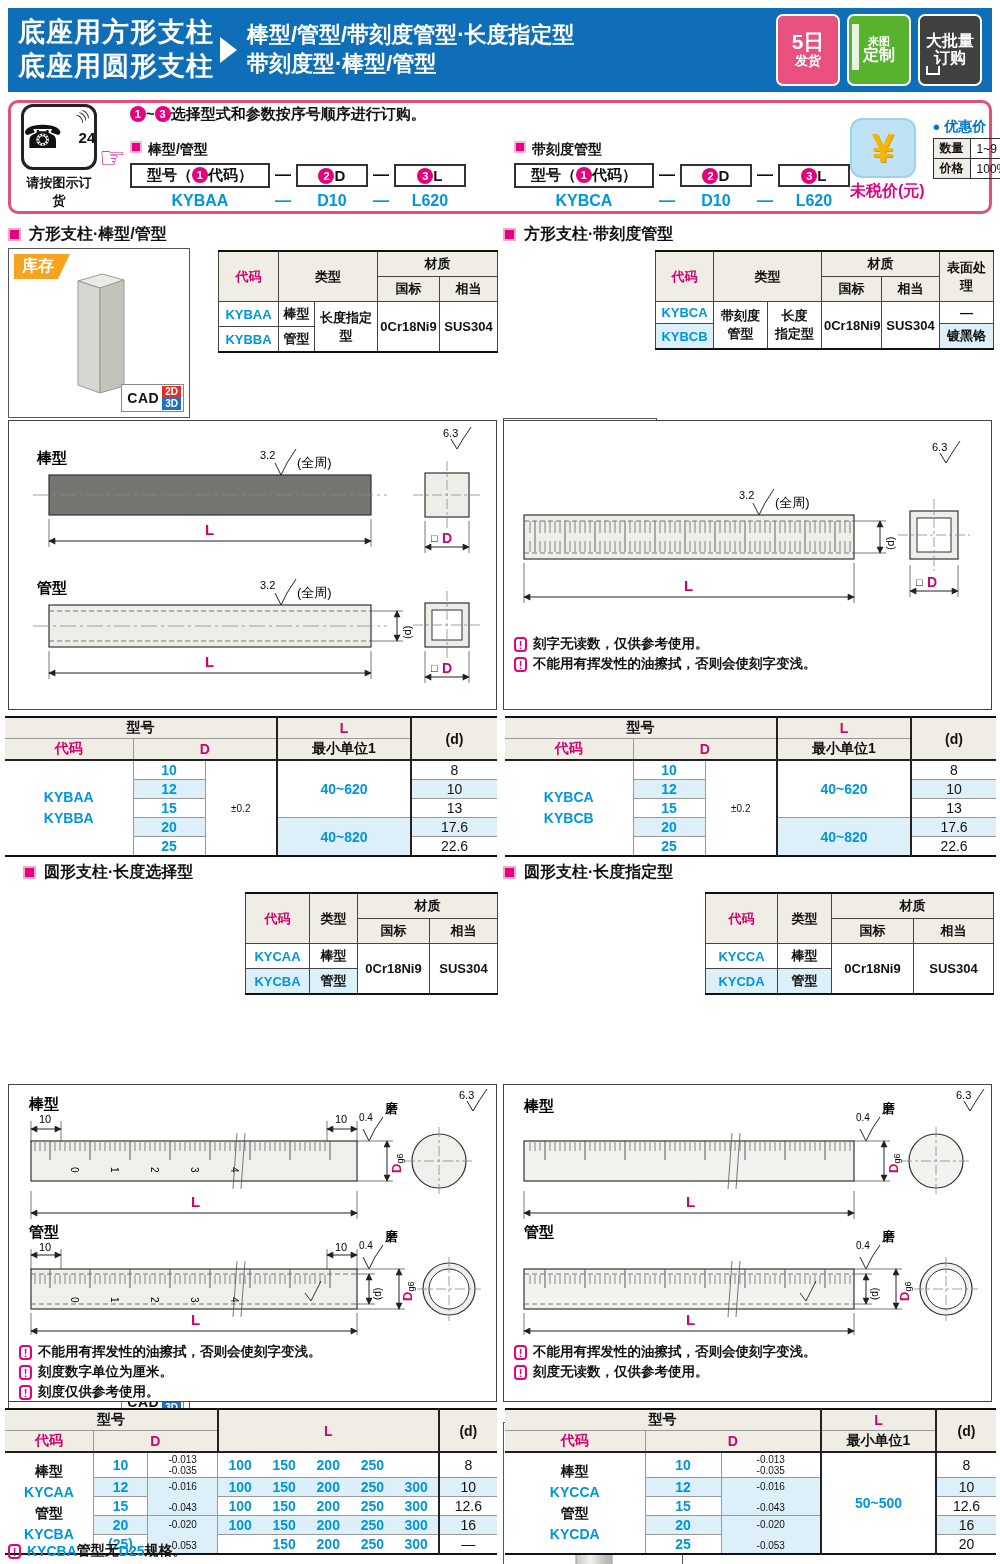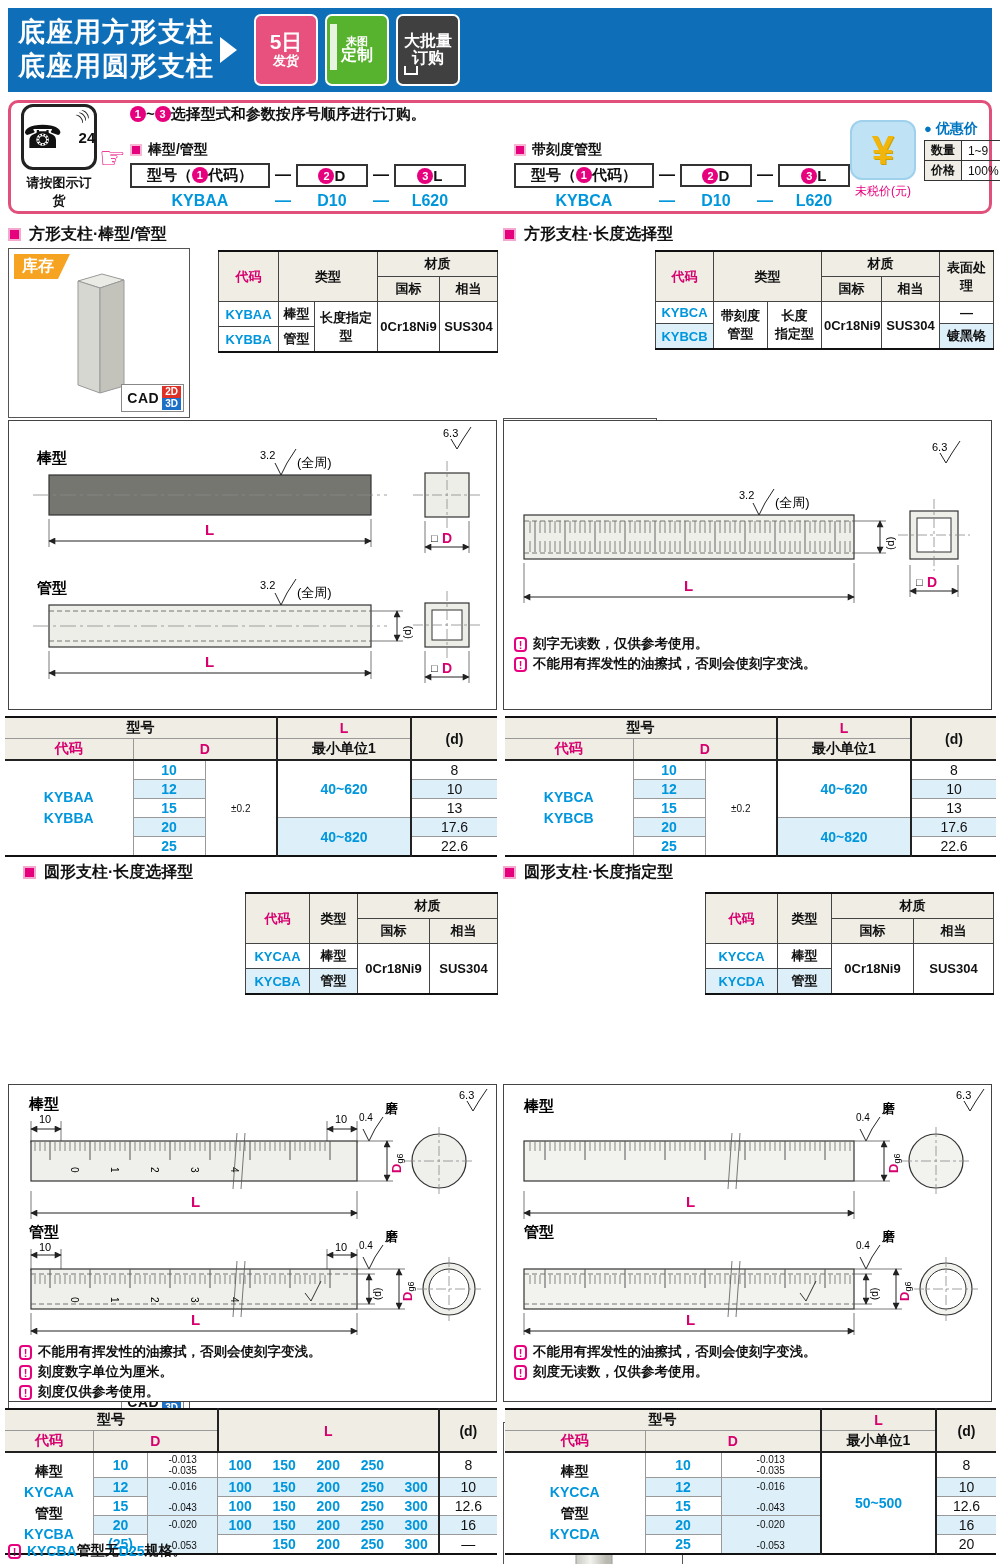--- a/index.html
+++ b/index.html
@@ -25,33 +25,33 @@
   .phone{width:76px;height:66px;border:3px solid #222;border-radius:12px;margin:0 auto;display:flex;align-items:center;justify-content:center;position:relative}
   .phone .ph{font-size:32px;line-height:1}
   .phone .p24{font-weight:bold;font-size:15px;margin-left:16px}
   .phone .sig{position:absolute;right:6px;top:2px;font-size:11px;color:#222;transform:rotate(-40deg)}
   .phonecap{font-weight:bold;font-size:13px;margin-top:4px}
   .hand{color:#e6007e;font-size:30px;margin:0 4px 0 2px}
   .omain{flex:1}
   .oinst{font-weight:bold;font-size:15px;margin-bottom:17px}
   .cn{display:inline-block;width:16px;height:16px;border-radius:50%;background:#e6007e;color:#fff;font-size:11px;line-height:16px;text-align:center;font-weight:bold;vertical-align:1px}
   .ogroups{display:flex;gap:48px}
-  .ogrp .gttl{font-weight:bold;font-size:14px;display:flex;align-items:center;margin-bottom:4px}
+  .ogrp .gttl{font-weight:bold;font-size:14px;display:flex;align-items:flex-start;margin-bottom:4px}
   .psq{width:12px;height:12px;background:#e6007e;border:2px solid #f6b6d4;margin-right:6px}
   .orow{display:flex;align-items:center}
   .ob{border:2px solid #333;font-weight:bold;font-size:15px;padding:1px 6px;text-align:center;white-space:nowrap}
   .ob.w1{width:140px}.ob.w2{width:72px}.ob.w3{width:72px}
   .odash{width:26px;text-align:center;font-weight:bold}
   .oex{display:flex;margin-top:4px;color:#0096dc;font-weight:bold;font-size:16px}
   .oex .c1{width:140px;text-align:center}.oex .cd{width:26px;text-align:center;color:#0096dc}.oex .c2,.oex .c3{width:72px;text-align:center}
   .priceblk{width:226px;display:flex;align-items:flex-start;gap:8px;padding-top:6px}
   .yenwrap{text-align:center}
   .yenbox{width:66px;height:60px;background:#bfe2f5;border:2px solid #9fd0ec;border-radius:12px;display:flex;align-items:center;justify-content:center}
   .yen{color:#f2b50c;font-size:40px;font-weight:bold;text-shadow:1px 1px 0 #caa30a}
-  .yencap{color:#e6007e;font-weight:normal;font-size:12px;margin-top:3px;white-space:nowrap}
+  .yencap{color:#e6007e;font-weight:bold;font-size:16px;margin-top:3px;white-space:nowrap}
   .ptitle{color:#0075c2;font-weight:bold;font-size:14px;margin-bottom:2px}
   .pdot{color:#0075c2;font-size:13px}
   .ptable{border-collapse:collapse;font-size:12px}
   .ptable td{border:1px solid #333;padding:1px 6px;white-space:nowrap}
   .ptable td.k{background:#efede5;font-weight:bold}
 
   
   .stitle{display:flex;align-items:center;font-weight:bold;font-size:16px}
   .psq2{width:13px;height:13px;background:#e6007e;border:2px solid #f3a8cd;margin-right:8px}
 
@@ -104,20 +104,24 @@
 <body>
 
 <div id="page">
 
   <div class="abs hdr">
     <div class="hdr-title">
       <div>底座用方形支柱</div>
       <div>底座用圆形支柱</div>
     </div>
     <div class="hdr-arrow"></div>
+    <div class="hdr-sub">
+      <div>棒型/管型/带刻度管型·长度指定型</div>
+      <div>带刻度型·棒型/管型</div>
+    </div>
     <div class="badge pk">
       <span class="b1">5日</span>
       <span class="b2">发货</span>
     </div>
     <div class="badge gr">
       <span class="ruler-ic"></span>
       <span class="b1" style="font-size:11px">来图</span>
       <span class="b1" style="font-size:16px">定制</span>
     </div>
     <div class="badge pu">
@@ -208,21 +212,21 @@
       </div>
     </div>
   </div>
 
   <div class="abs stitle" style="left:8px;top:224px">
       <span class="psq2"></span>
       <span>方形支柱·棒型/管型</span>
     </div>
   <div class="abs stitle" style="left:503px;top:224px">
       <span class="psq2"></span>
-      <span>方形支柱·长度选择型</span>
+      <span>方形支柱·带刻度管型</span>
     </div>
 
   <div class="abs pbox" style="left:8px;top:248px;width:182px;height:170px">
     <span class="stock">库存</span>
     <svg class="gfx" width="110" height="132" viewBox="0 0 110 132">
       <polygon points="34,14 58,7 80,13 56,21" fill="#ebebe6" stroke="#999" stroke-width="1"></polygon>
       <polygon points="34,14 56,21 56,126 34,118" fill="#d7d7d1" stroke="#999" stroke-width="1"></polygon>
       <polygon points="56,21 80,13 80,119 56,126" fill="#c3c3bc" stroke="#999" stroke-width="1"></polygon>
     </svg>
     <span class="cad">

